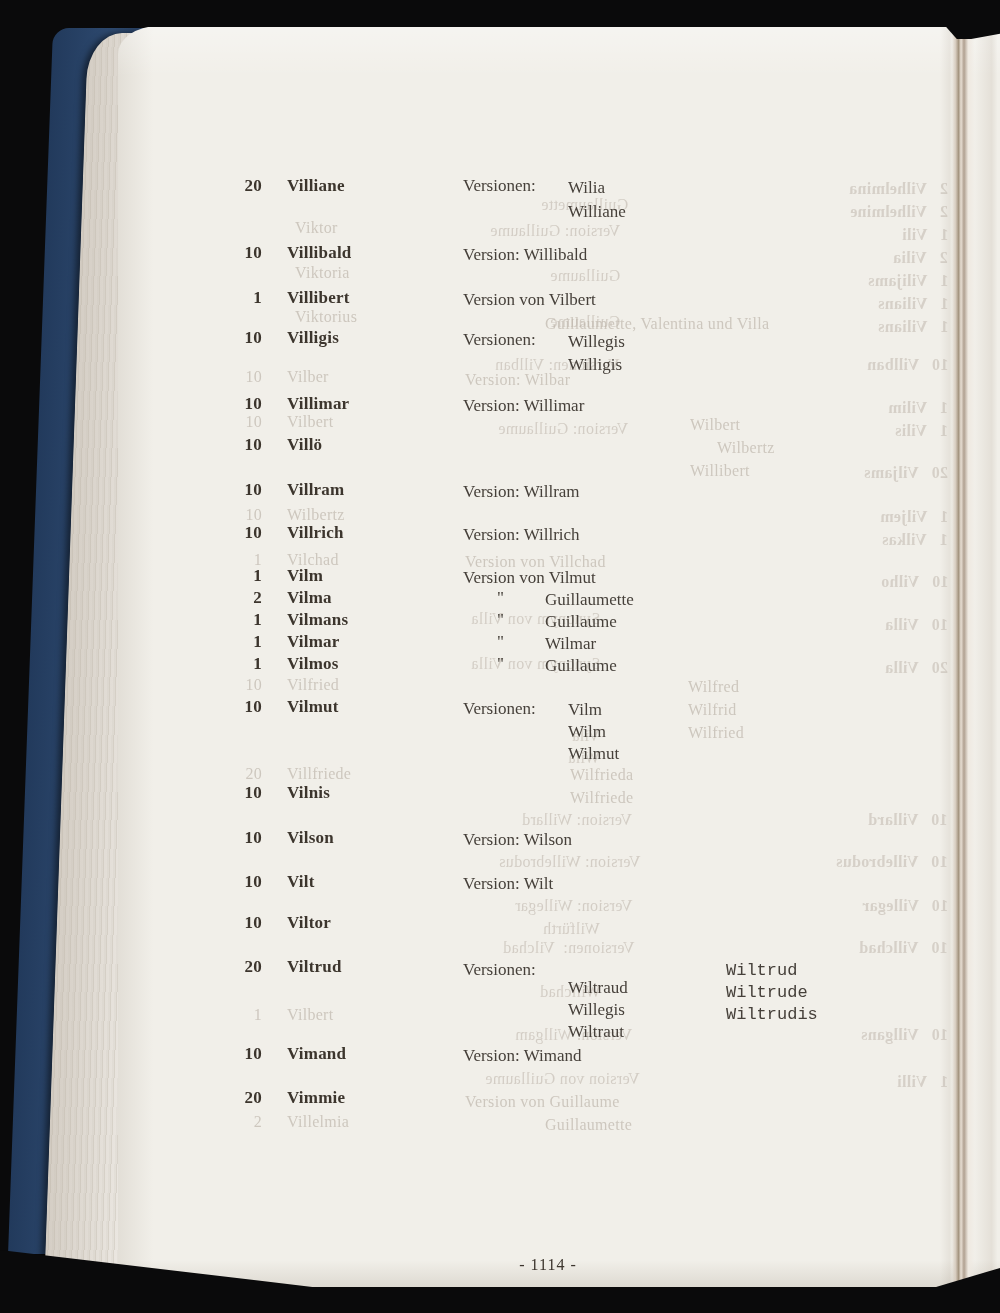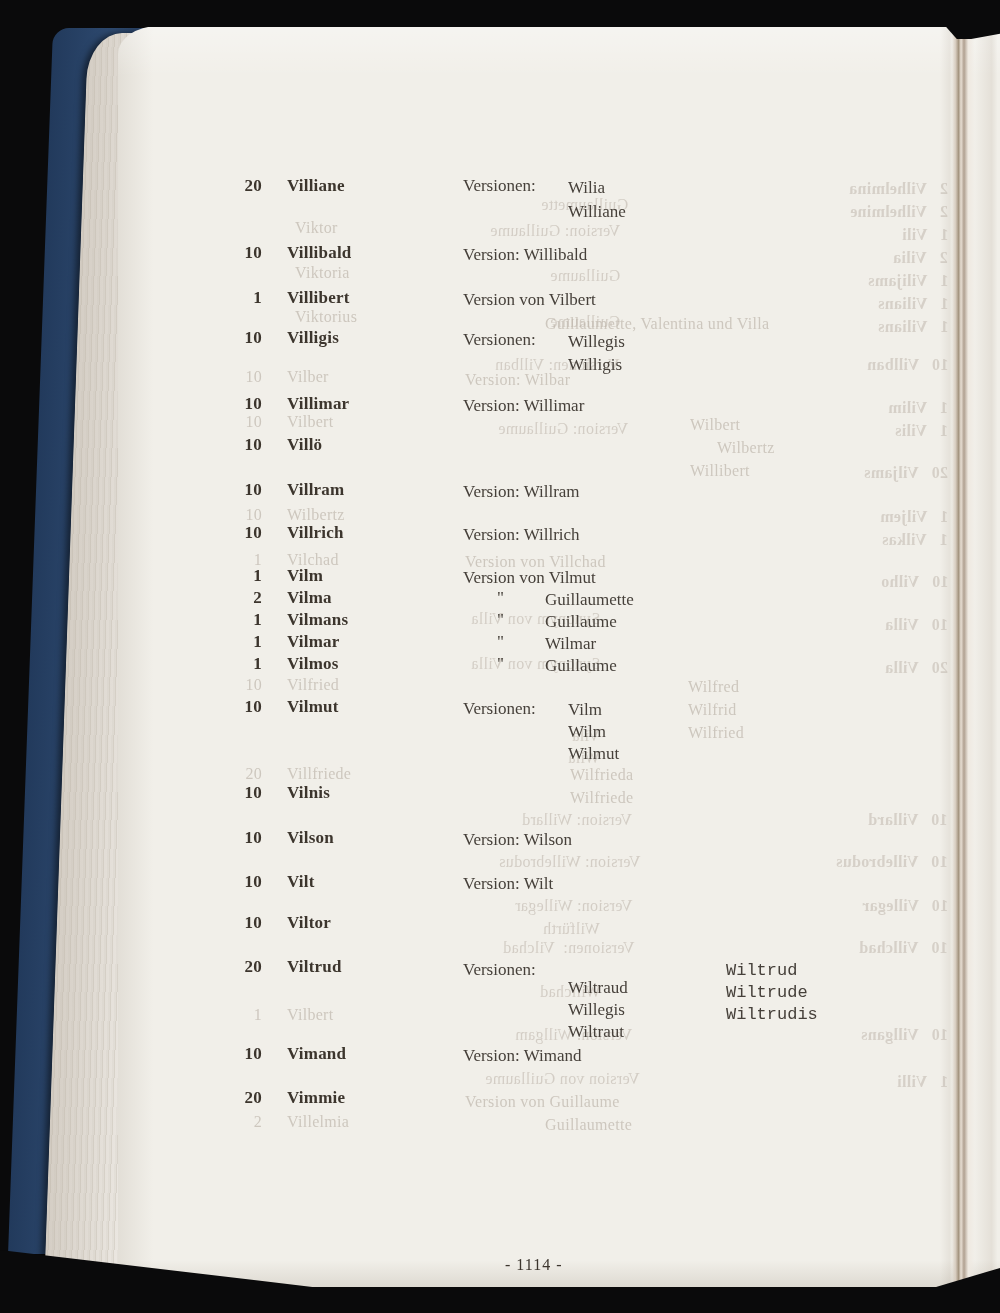--- a/index.html
+++ b/index.html
@@ -58,21 +58,21 @@
   .nm{left:287px;top:0;font-weight:bold;letter-spacing:.2px;}
   .ver{left:463px;top:2px;white-space:pre;color:#46403a;}
   .verlabel{left:463px;color:#46403a;}
   .verlist{left:568px;color:#46403a;}
   .verlist div{line-height:22px;}
   .verlist.lh24 div{line-height:24px;}
   .verlist.lh23 div{line-height:23px;}
   .verlist2{left:726px;color:#46403a;font-family:Liberation Mono, monospace;}
   .ditto{left:497px;top:0;color:#46403a;}
   .dval{left:545px;top:2px;color:#46403a;}
-  .pagenum{position:absolute;left:505px;top:1256px;width:86px;text-align:left;font-size:16px;color:#3c352d;letter-spacing:1px;}
+  .pagenum{position:absolute;left:505px;top:1256px;width:86px;text-align:center;font-size:16px;color:#3c352d;letter-spacing:1px;}
 
   
   .g{position:absolute;color:#b6ada2;opacity:.60;font-size:16px;white-space:pre;letter-spacing:.3px;}
   .gc{width:44px;text-align:right;}
   .gm{transform:scaleX(-1);color:#bcb3a9;opacity:.55;}
   .gb{font-weight:bold;opacity:.5;}
 </style>
 </head>
 <body>
 

